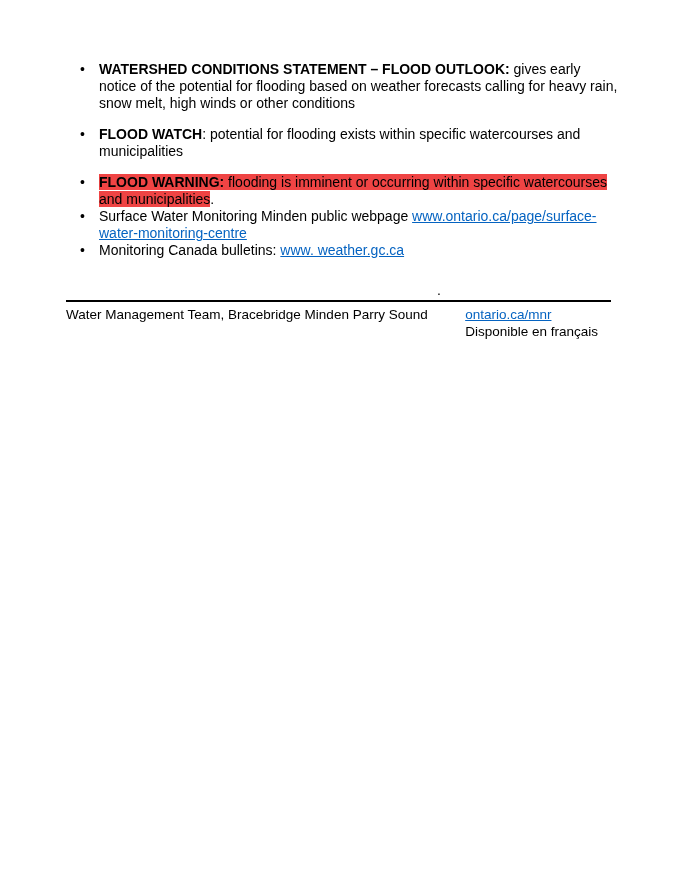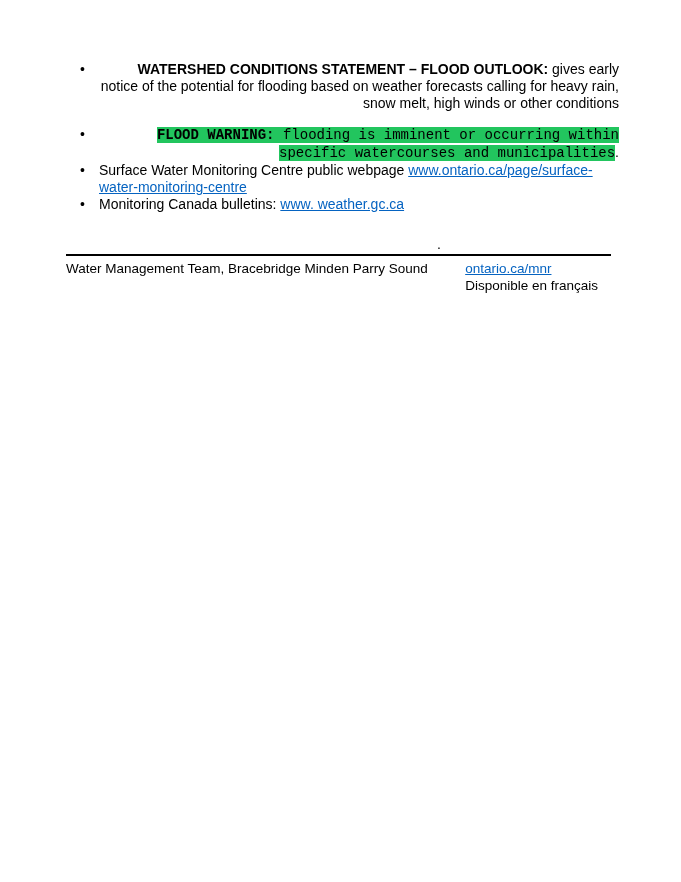--- a/index.html
+++ b/index.html
@@ -22,24 +22,24 @@
     list-style: none;
     width: 520px;
   }
   ul.list li { position: relative; }
   ul.list li::before {
     content: "\2022";
     position: absolute;
     left: -19px;
     top: 0;
   }
-  ul.alerts li { margin-bottom: 14px; text-align: right; }
+  ul.alerts li { margin-bottom: 14px; }
   ul.alerts li:last-child { margin-bottom: 0; }
   .b { font-weight: bold; }
-  .hl { background: #22c55e; font-family: Liberation Mono, monospace; }
+  .hl { background: #ef4444; }
   h2.learn-more {
     font-size: 14px;
     line-height: 17px;
     font-weight: bold;
     margin: 13px 0 14px 0;
   }
   ul.links li { margin: 0; }
   a.lnk {
     color: #0563C1;
     text-decoration: underline;
@@ -70,27 +70,28 @@
   .ital { }
 </style>
 </head>
 <body>
 
 <div class="page">
 
   <ul class="list alerts">
     <li><span class="b">WATERSHED CONDITIONS STATEMENT – FLOOD OUTLOOK:</span><span> gives early notice of the potential for flooding based on weather forecasts calling for heavy rain, snow melt, high winds or other conditions</span></li>
 
+    <li><span class="b">FLOOD WATCH</span><span>: potential for flooding exists within specific watercourses and municipalities</span></li>
 
     <li><span class="b hl">FLOOD WARNING:</span><span class="hl"> flooding is imminent or occurring within specific watercourses and municipalities</span><span>.</span></li>
   </ul>
 
 
   <ul class="list links">
-    <li><span>Surface Water Monitoring Centre public webpage </span><a class="lnk">www.ontario.ca/page/surface-water-monitoring-centre</a></li>
+    <li><span>Surface Water Monitoring Minden public webpage </span><a class="lnk">www.ontario.ca/page/surface-water-monitoring-centre</a></li>
 
     <li><span>Monitoring Canada bulletins: </span><a class="lnk">www. weather.gc.ca</a></li>
 
   </ul>
 
   <div class="stray">.</div>
 
   <div class="footer-block">
     <hr>
     <div class="footer-cols">

